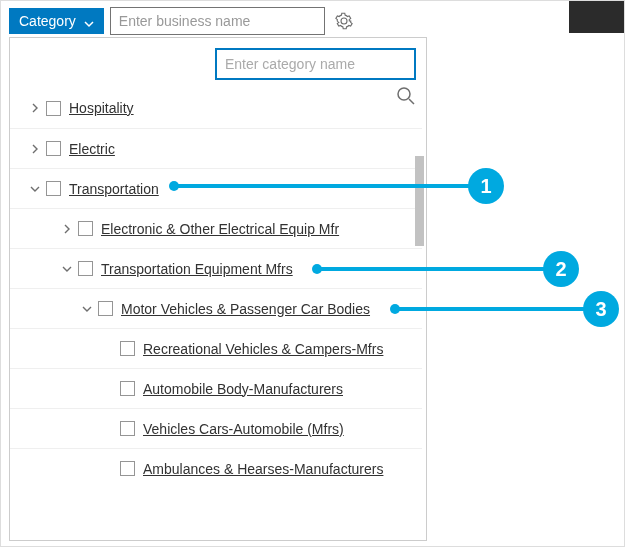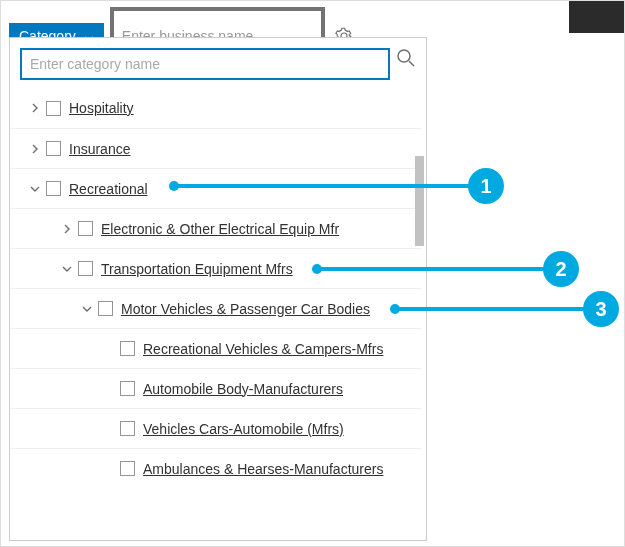--- a/index.html
+++ b/index.html
@@ -1,27 +1,27 @@
 <!DOCTYPE html>
 <html><head>
 <meta charset="utf-8">
 <style>
   * { box-sizing: border-box; margin: 0; padding: 0; font-family: "Segoe UI", Arial, sans-serif; }
   body { background: #fff; width: 625px; height: 547px; position: relative; overflow: hidden; border: 1px solid #ddd; }
 
   .topbar { display: flex; align-items: center; gap: 6px; padding: 6px 8px; }
   .category-btn { background: #0079c1; color: #fff; font-size: 14px; padding: 5px 10px; display: flex; align-items: flex-end; gap: 8px; cursor: pointer; }
   .category-btn .chev { width: 10px; height: 10px; display: inline-flex; }
-  .biz-input { flex: 0 0 215px; border: 4px solid #737373; padding: 17px 8px; font-size: 14px; color: #333; }
+  .biz-input { flex: 0 0 215px; border: 1px solid #737373; padding: 5px 8px; font-size: 14px; color: #333; }
   .biz-input::placeholder { color: #999; }
   .gear { width: 26px; height: 26px; display: flex; align-items: center; justify-content: center; cursor: pointer; color: #6e6e6e; }
   .dark-block { position: absolute; top: 0; right: 0; width: 55px; height: 32px; background: #2b2b2b; }
 
   .panel { position: absolute; top: 36px; left: 8px; width: 418px; height: 504px; border: 1px solid #ccc; background: #fff; overflow: hidden; }
-  .search-row { padding: 10px 10px 6px 10px; display: flex; align-items: flex-start; gap: 6px; }
+  .search-row { padding: 10px 10px 6px 10px; display: flex; align-items: flex-end; gap: 6px; flex-direction: column; }
   .cat-input { flex: 1; border: 2px solid #0079c1; padding: 6px 8px; font-size: 14px; color: #333; outline: none; }
   .cat-input::placeholder { color: #aaa; }
   .mag { width: 20px; height: 20px; color: #6e6e6e; }
 
   .tree { position: absolute; top: 50px; left: 0; right: 0; bottom: 0; overflow-y: auto; padding-right: 4px; font-size: 14px; color: #323232; }
   .node { display: flex; align-items: center; height: 40px; border-top: 1px solid #efefef; padding-left: 18px; text-decoration: underline; }
   .node:first-child { border-top: none; }
   .exp { width: 14px; display: flex; justify-content: center; color: #6e6e6e; margin-right: 4px; }
   .chk { width: 15px; height: 15px; border: 1px solid #959595; margin-right: 8px; background: #fff; }
   .lbl { white-space: nowrap; }
@@ -83,31 +83,31 @@
       <span class="lbl">Hospitality</span>
     </div>
 
     <div class="node">
       <span class="exp">
           <svg width="8" height="10" viewBox="0 0 8 10">
             <path d="M2 1 L6 5 L2 9" fill="none" stroke="#6e6e6e" stroke-width="1.4"></path>
           </svg>
         </span>
       <span class="chk"></span>
-      <span class="lbl">Insurance</span>
+      <span class="lbl">Electric</span>
     </div>
 
     <div class="node">
       <span class="exp">
           <svg width="10" height="8" viewBox="0 0 10 8">
             <path d="M1 2 L5 6 L9 2" fill="none" stroke="#6e6e6e" stroke-width="1.4"></path>
           </svg>
         </span>
       <span class="chk"></span>
-      <span class="lbl">Recreational</span>
+      <span class="lbl">Transportation</span>
     </div>
 
     <div class="node indent1">
       <span class="exp">
           <svg width="8" height="10" viewBox="0 0 8 10">
             <path d="M2 1 L6 5 L2 9" fill="none" stroke="#6e6e6e" stroke-width="1.4"></path>
           </svg>
         </span>
       <span class="chk"></span>
       <span class="lbl">Electronic &amp; Other Electrical Equip Mfr</span>

